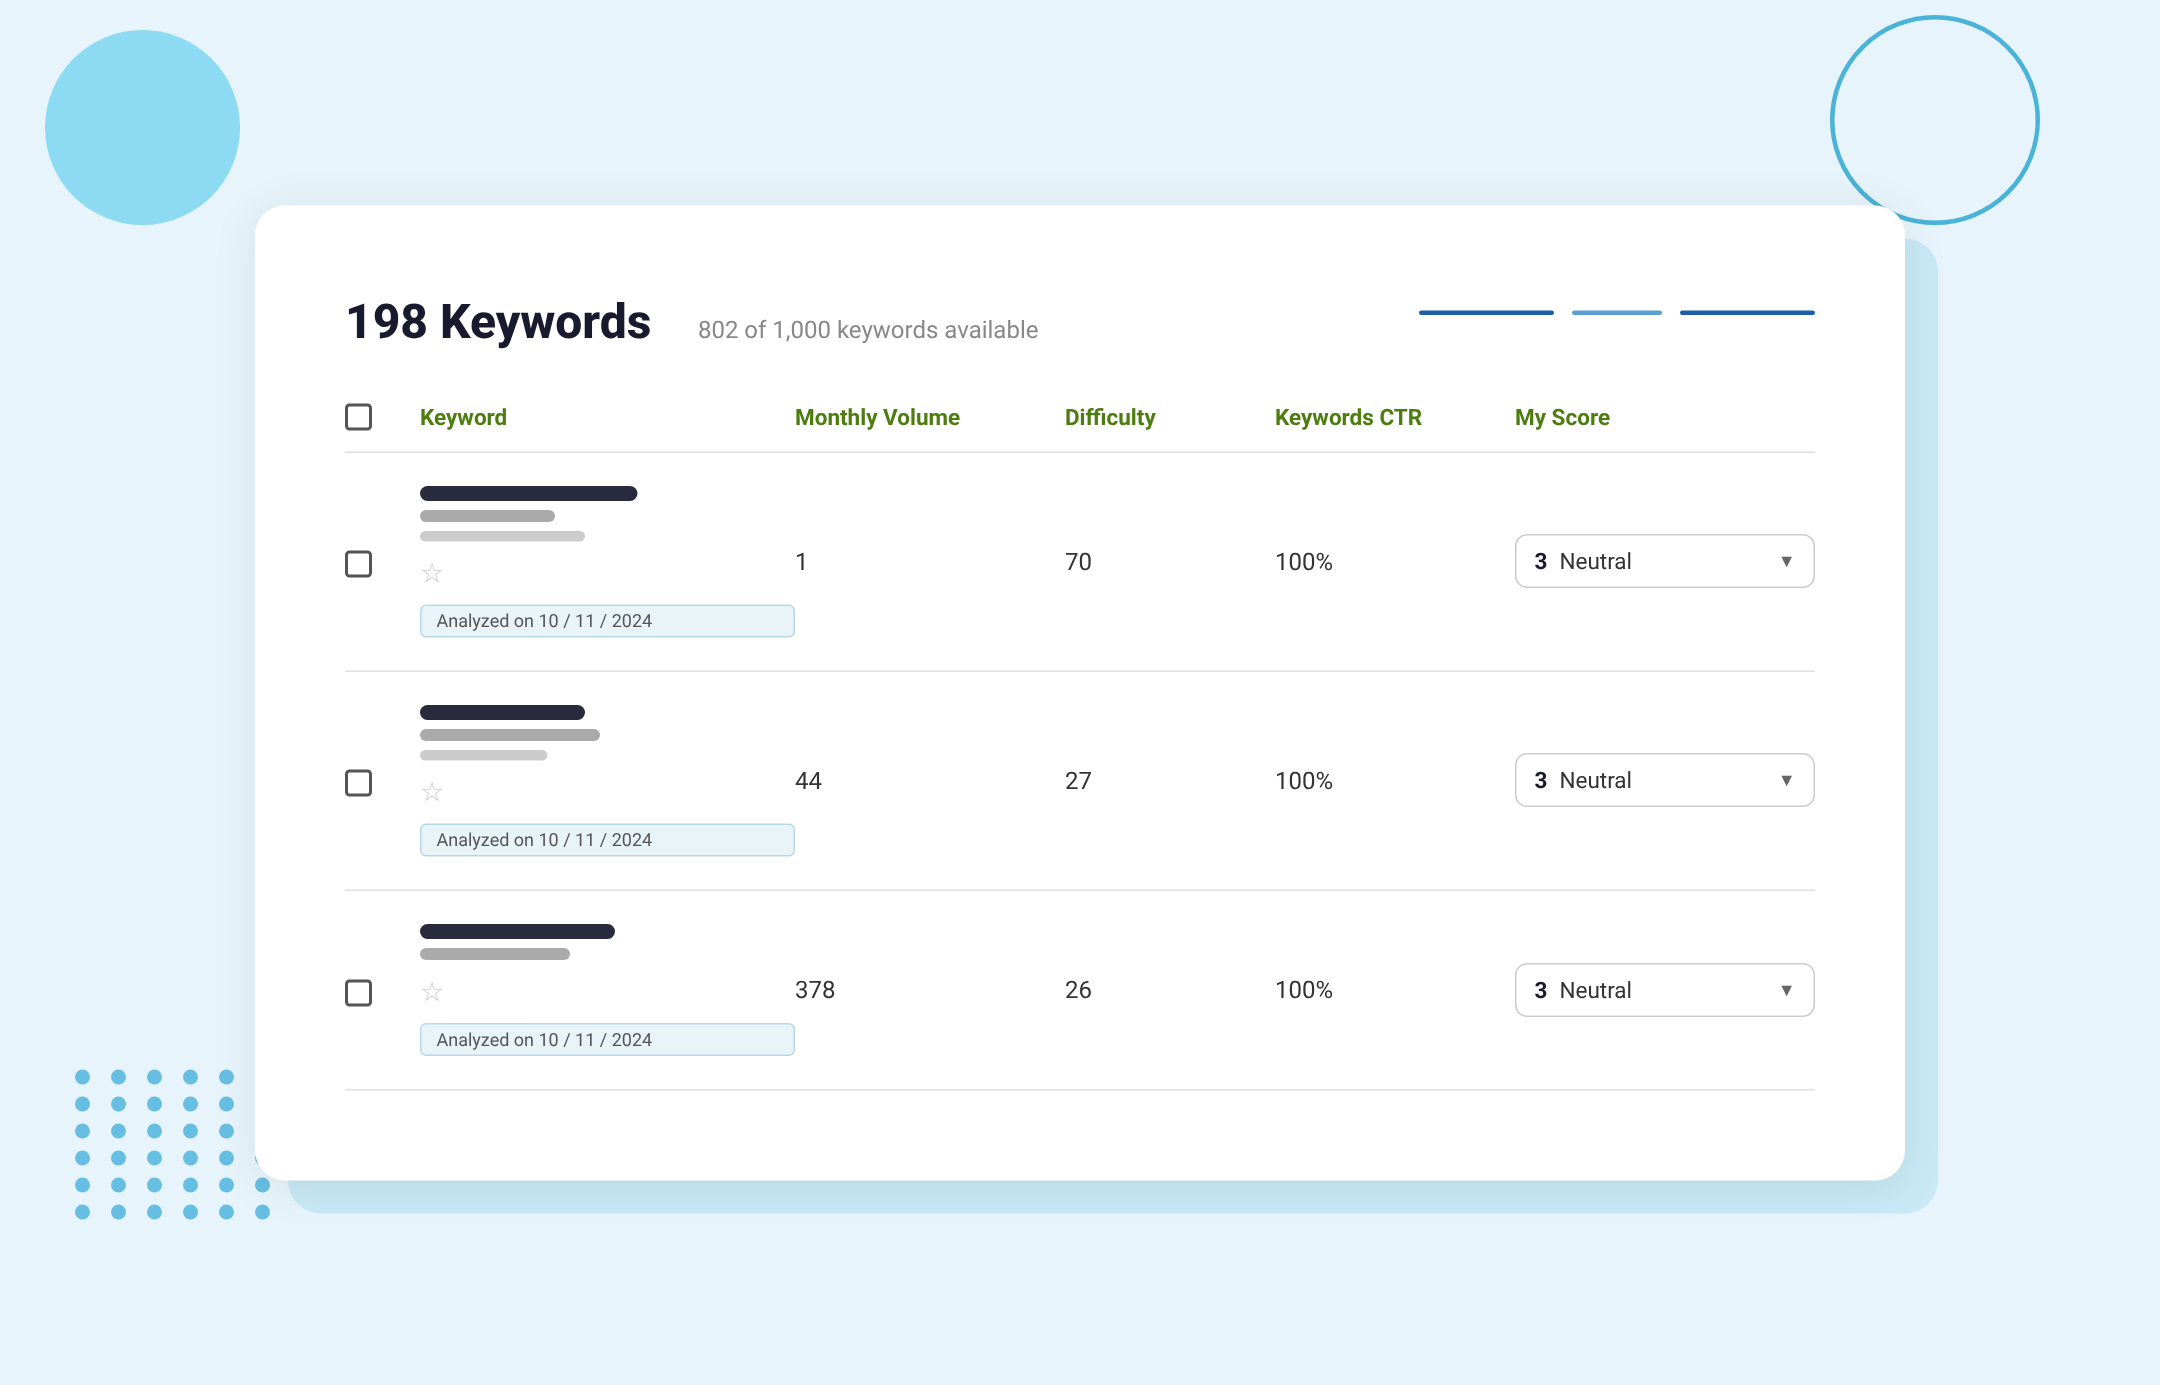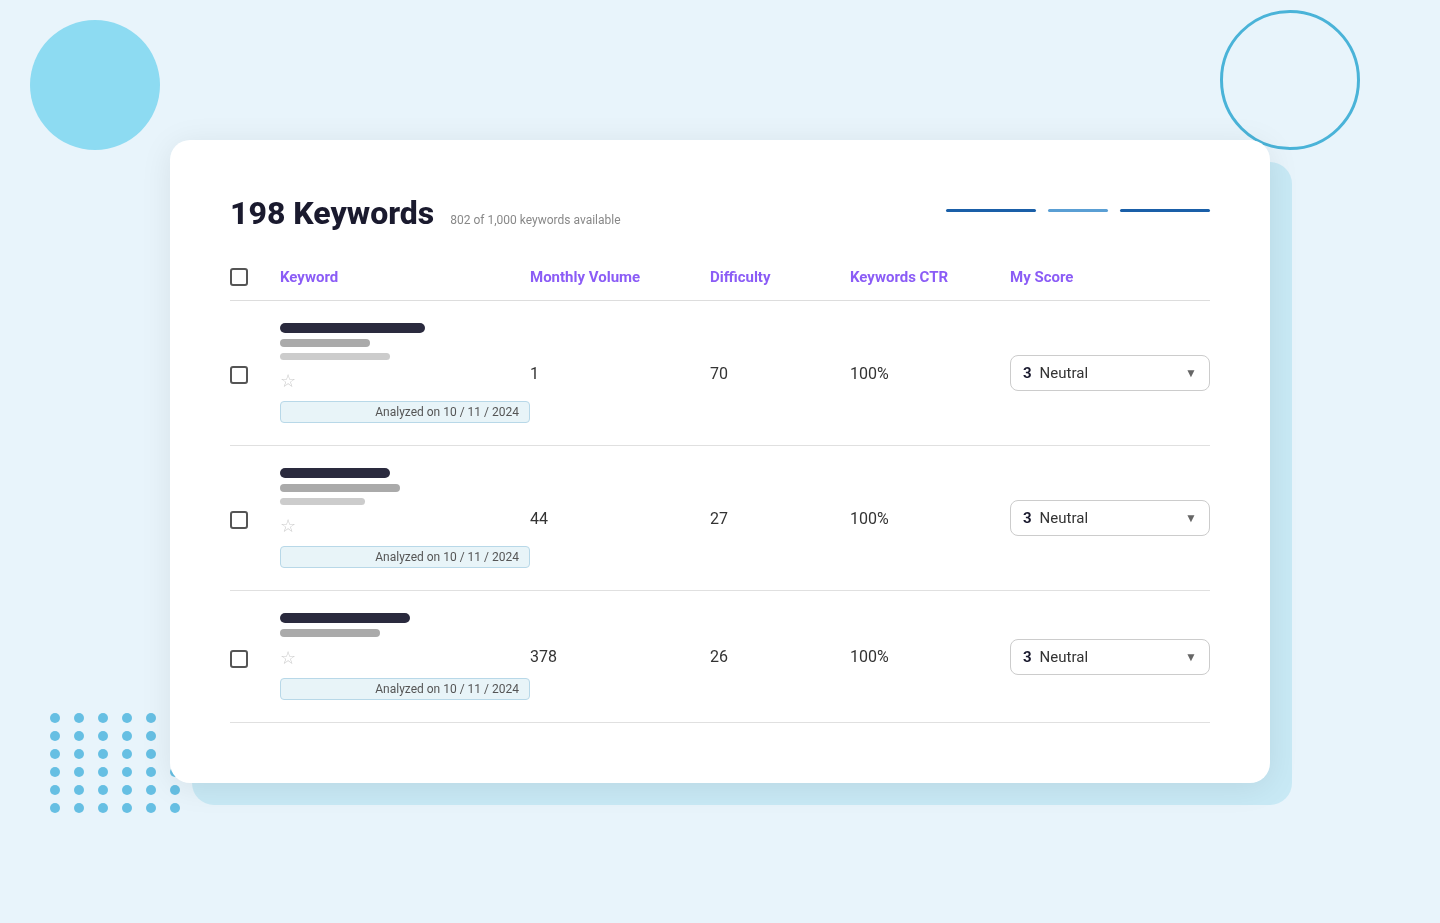--- a/index.html
+++ b/index.html
@@ -90,31 +90,31 @@
     .header {
       display: flex;
       align-items: center;
       justify-content: space-between;
       margin-bottom: 36px;
     }
 
     .header-left {
       display: flex;
       align-items: baseline;
-      gap: 16px;
+      gap: 31px;
     }
 
     .header-title {
       font-size: 32px;
       font-weight: 800;
       color: #1a1a2e;
     }
 
     .header-subtitle {
-      font-size: 12px;
+      font-size: 16px;
       color: #888;
       font-weight: 400;
       margin-top: 25px;
     }
 
     .header-lines {
       display: flex;
       align-items: center;
       gap: 12px;
     }
@@ -137,21 +137,21 @@
     .table-header {
       display: grid;
       grid-template-columns: 50px 1fr 180px 140px 160px 200px;
       padding: 0 0 14px 0;
       border-bottom: 1.5px solid #ddd;
     }
 
     .th {
       font-size: 15px;
       font-weight: 700;
-      color: #8b5cf6;
+      color: #4d7c0f;
     }
 
     .th-check {
       display: flex;
       align-items: center;
     }
 
     
     .checkbox {
       width: 18px;
@@ -211,21 +211,20 @@
 
     .analyzed-badge {
       display: inline-block;
       background: #e8f4f8;
       border: 1px solid #b8d8e8;
       border-radius: 4px;
       padding: 3px 10px;
       font-size: 12px;
       color: #555;
       margin-top: 4px;
-      text-align: right;
     }
 
     .cell-value {
       font-size: 16px;
       color: #333;
       font-weight: 400;
     }
 
     
     .score-dropdown {

